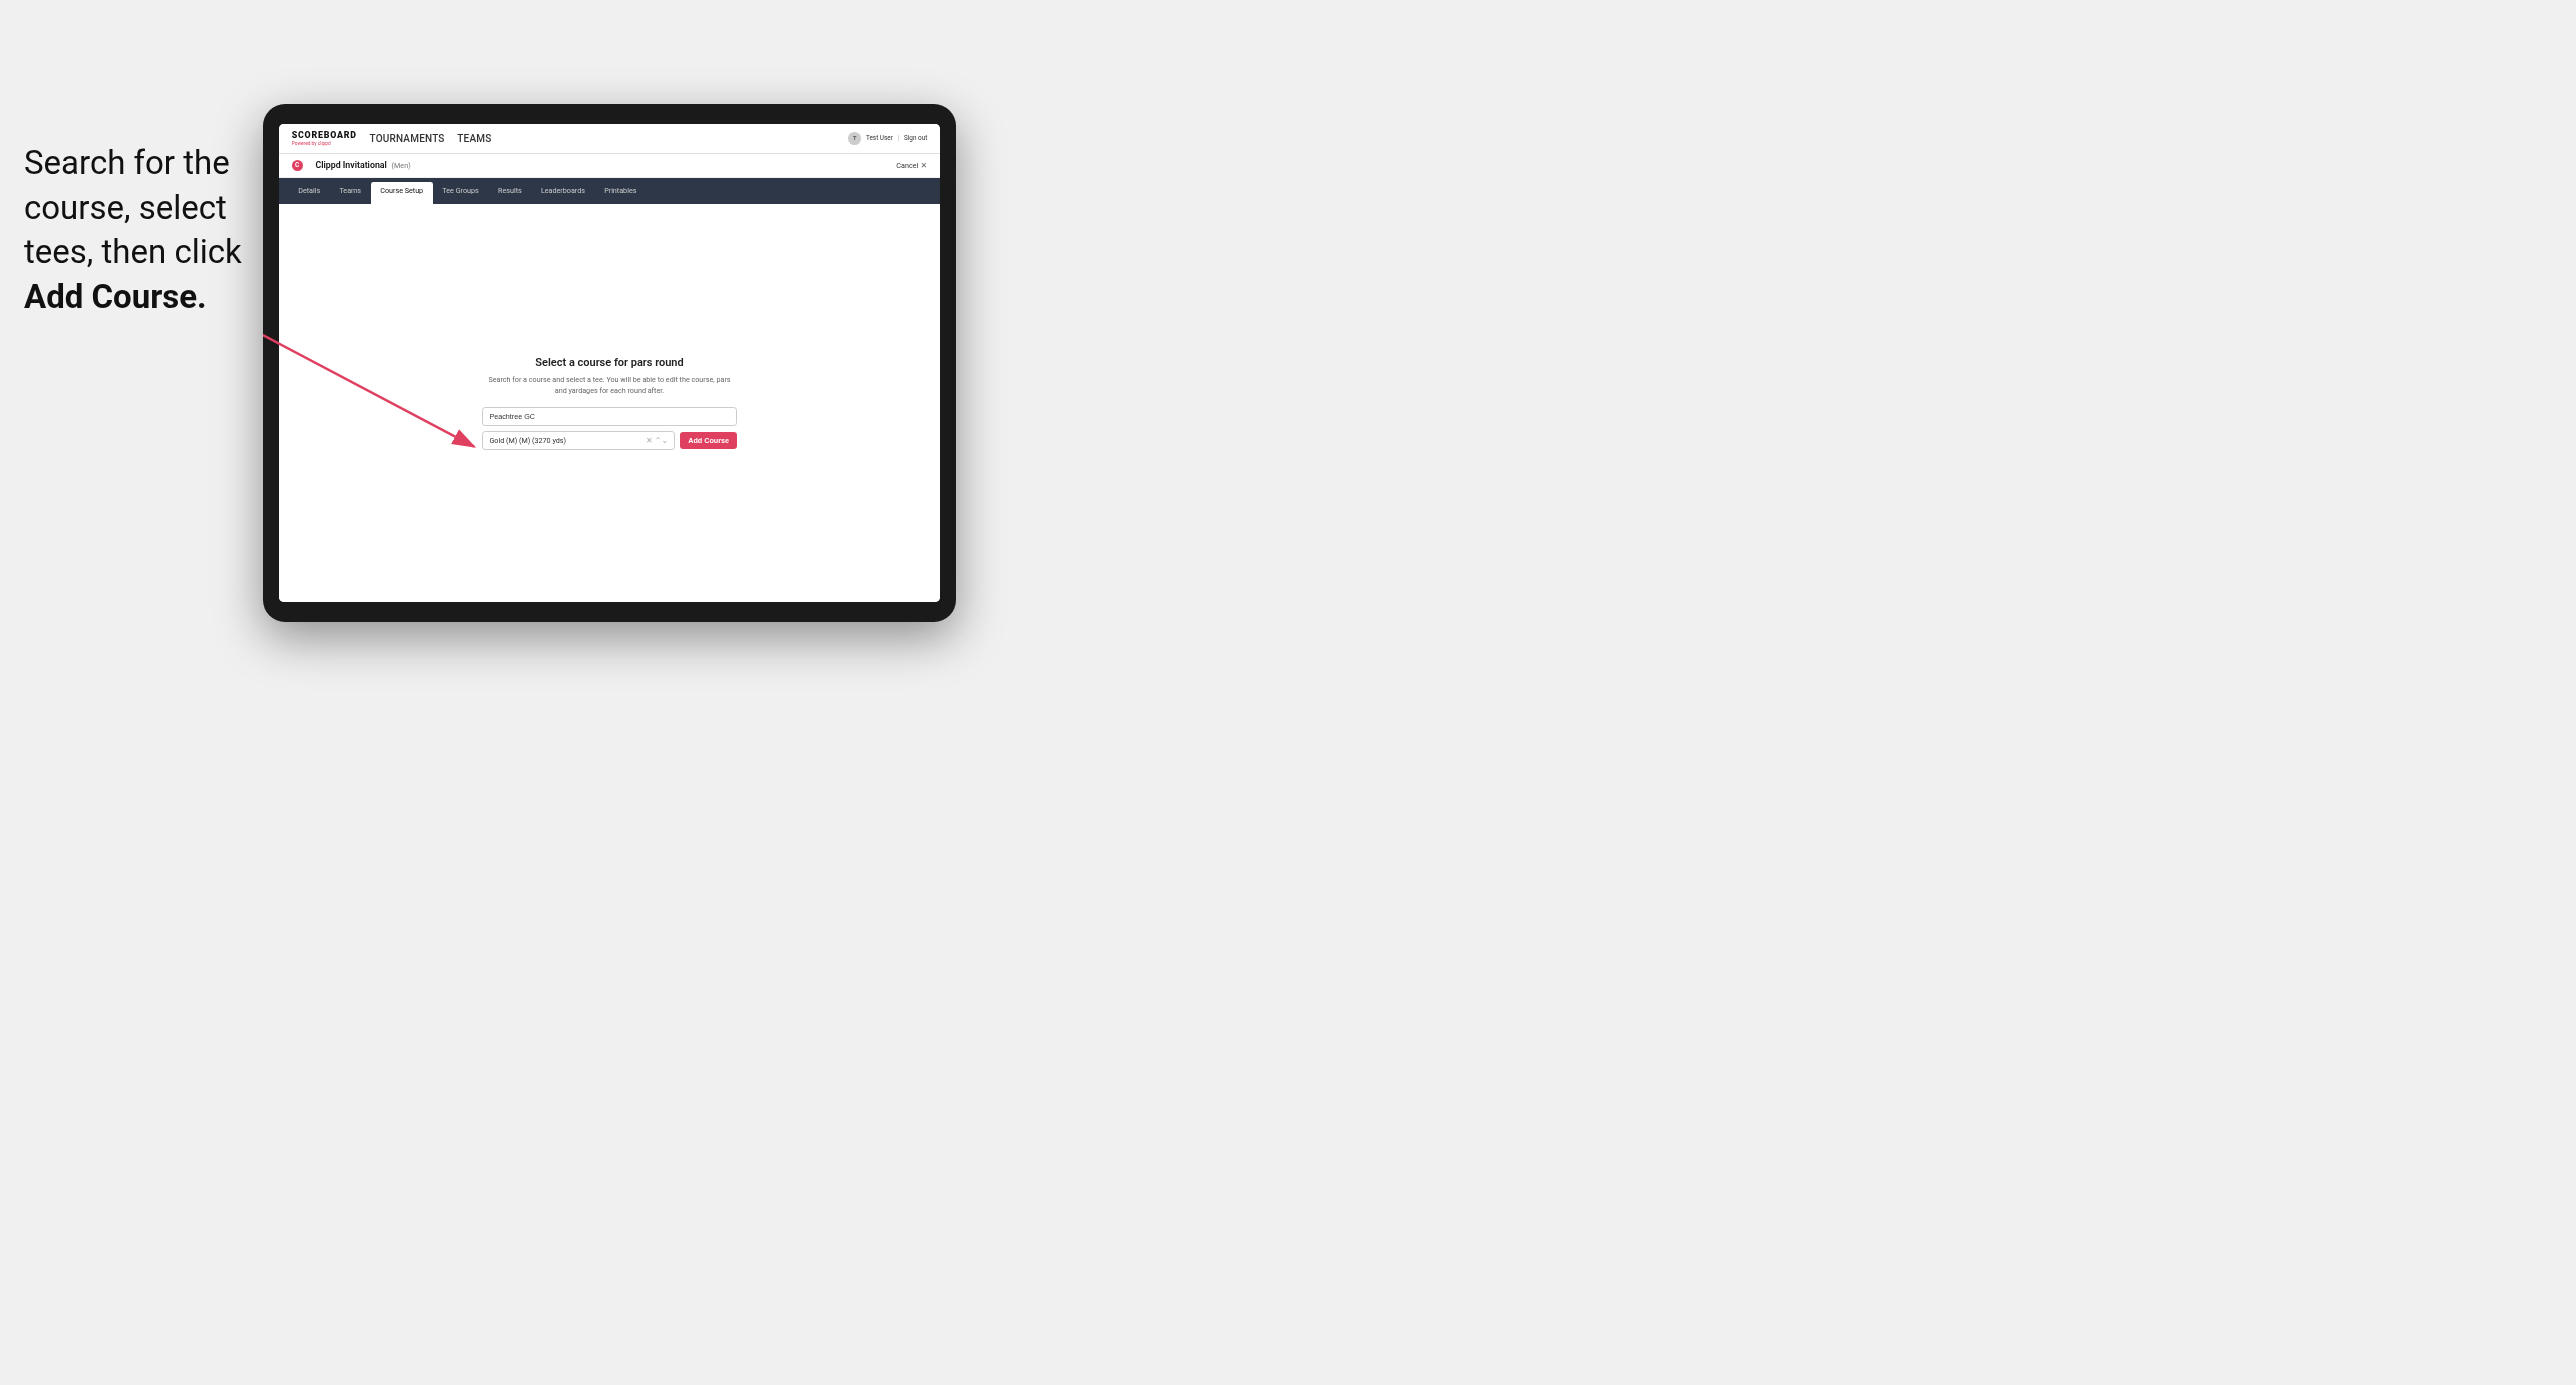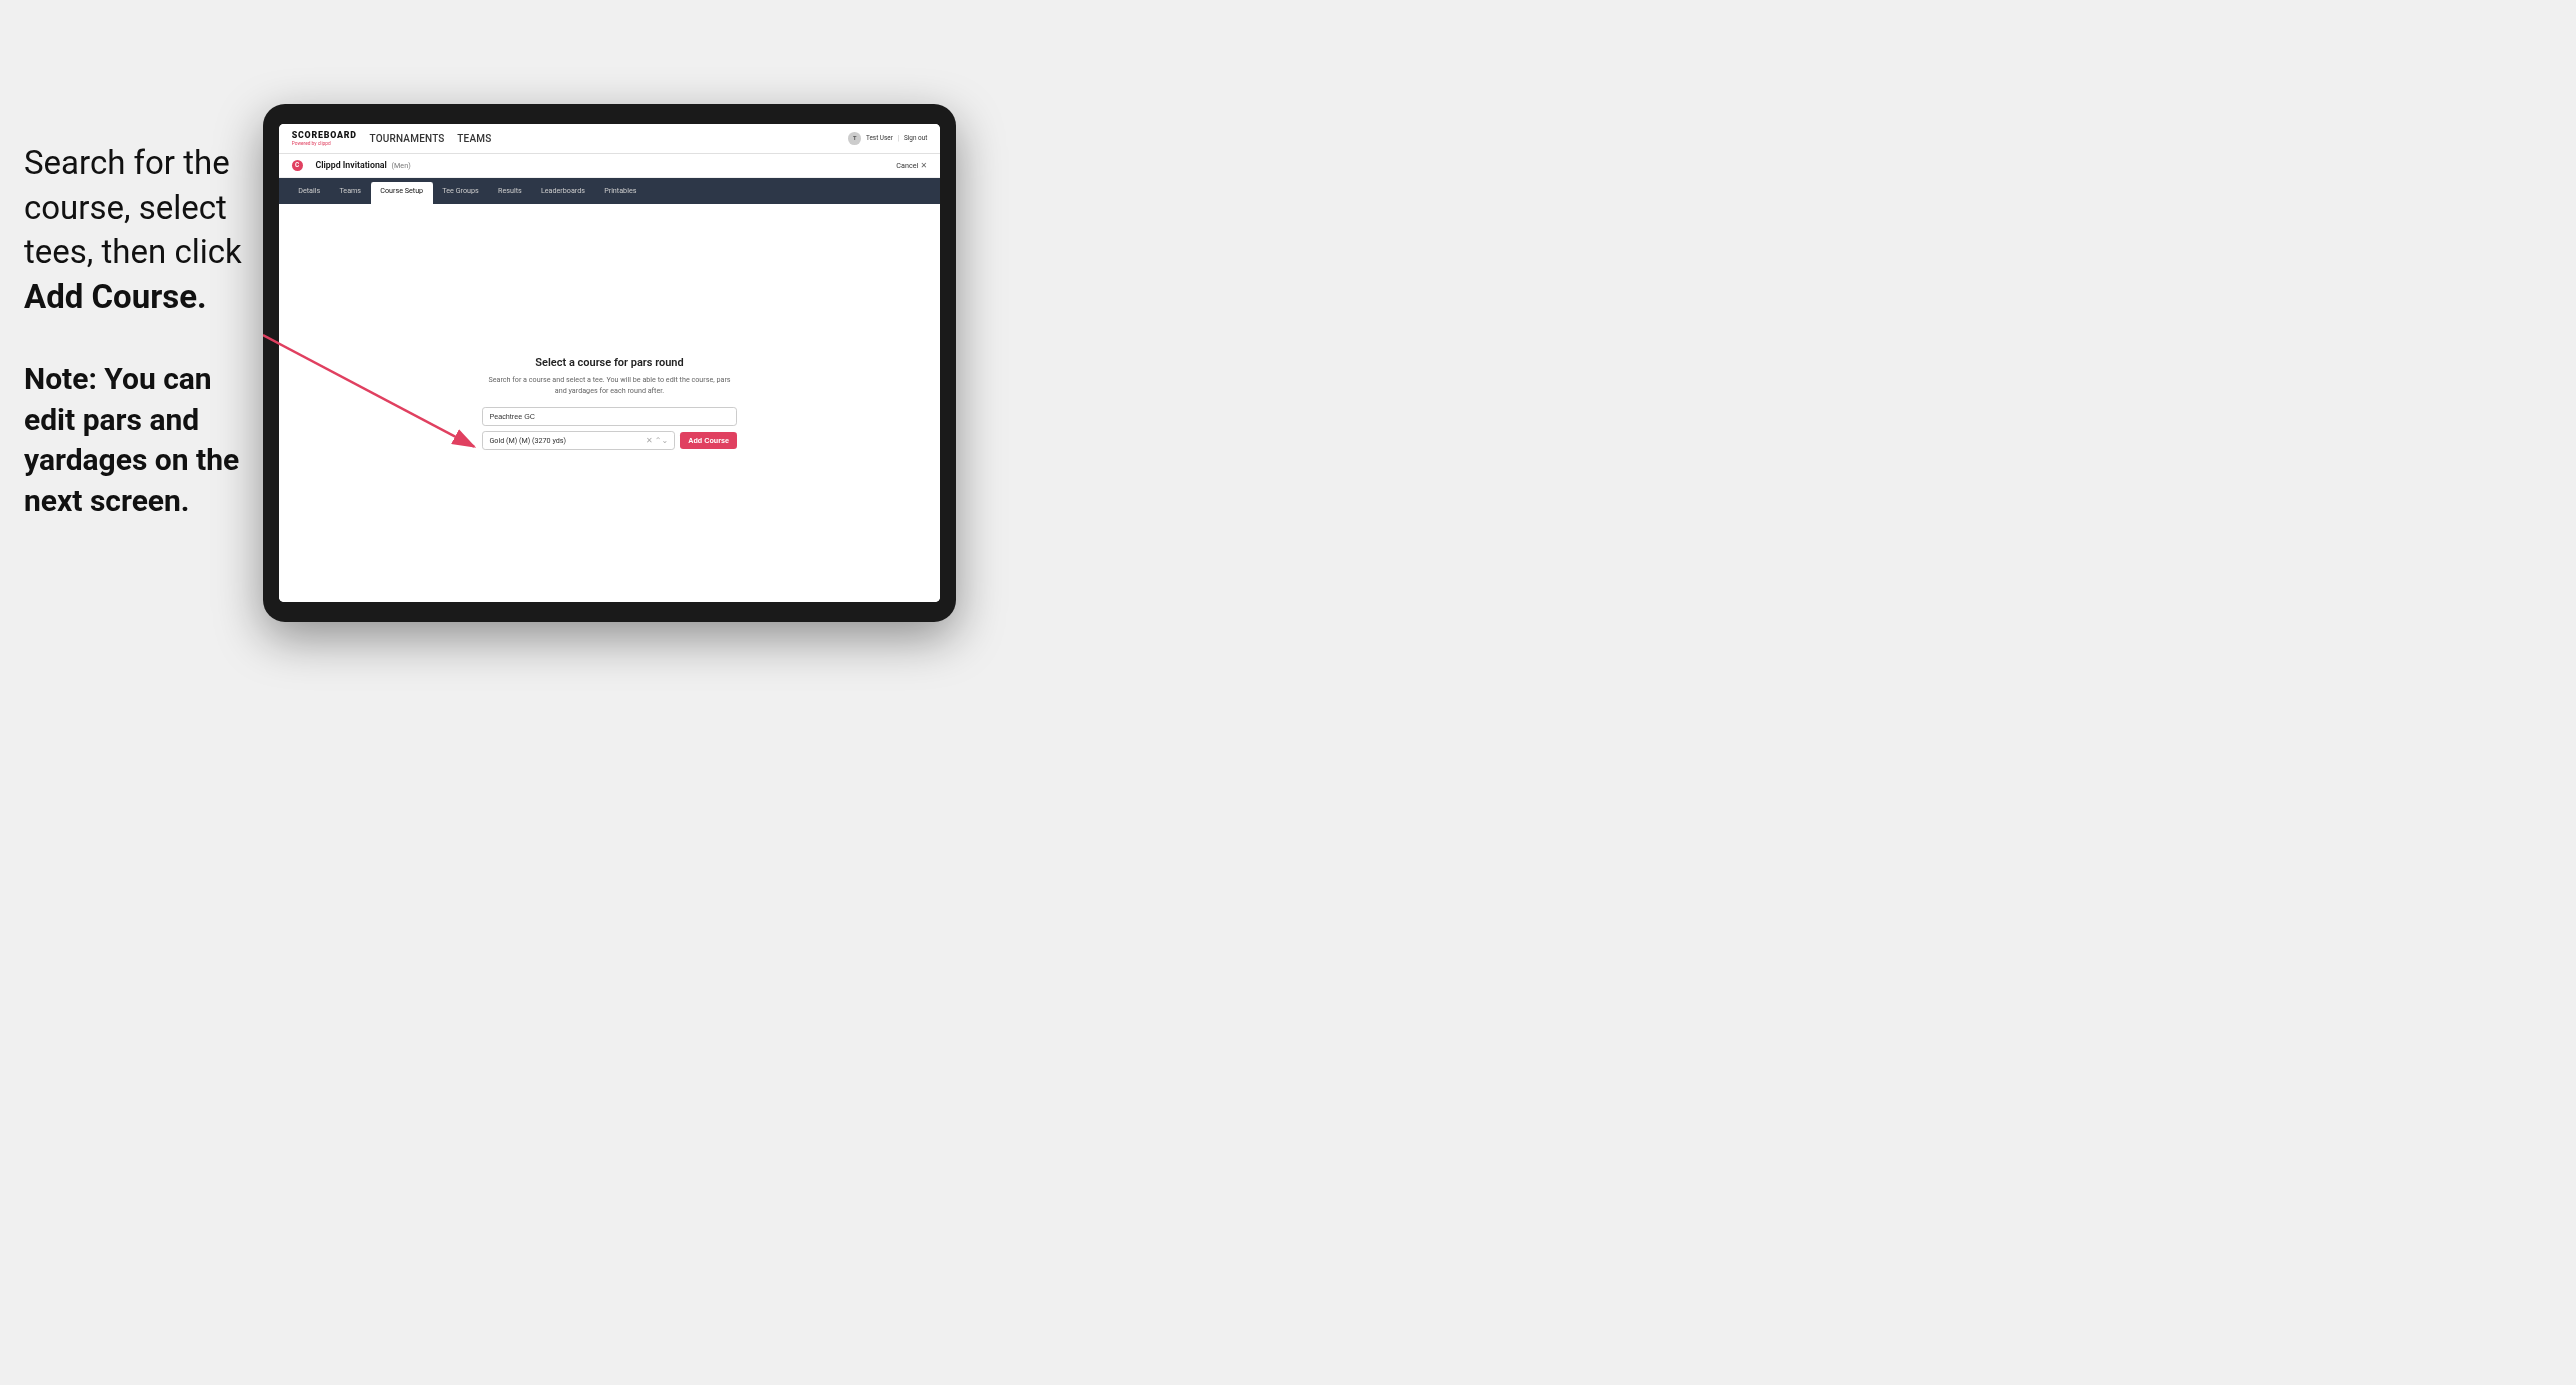--- a/index.html
+++ b/index.html
@@ -300,23 +300,20 @@
       width: 100%;
       height: 100%;
     }
   </style>
 </head>
 <body>
 
 <div class="annotation-area">
   <div class="annotation-text">
     Search for the<br>course, select<br>tees, then click<br><strong>Add Course.</strong>
-  </div>
-  <div class="annotation-note">
-    Note: You can<br>edit pars and<br>yardages on the<br>next screen.
   </div>
 </div>
 
 <div class="tablet-outer">
   <div class="tablet-inner">
 
     <div class="navbar">
       <div class="navbar-left">
         <div class="logo-area">
           <span class="logo-scoreboard">SCOREBOARD</span>

